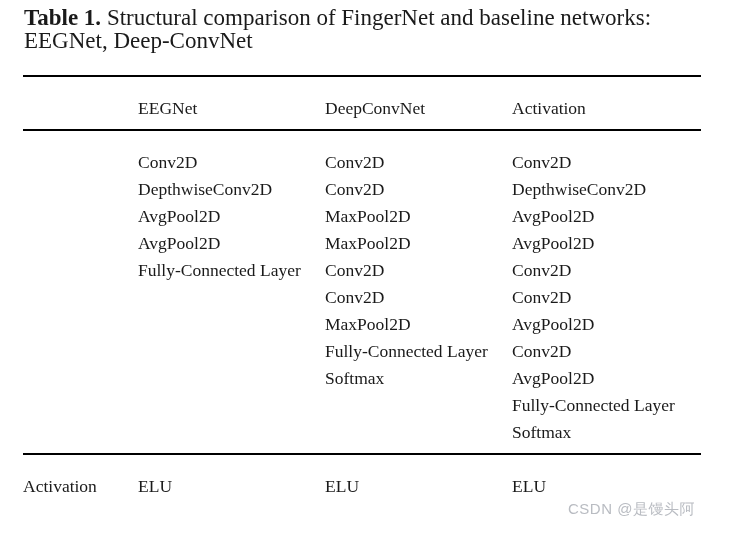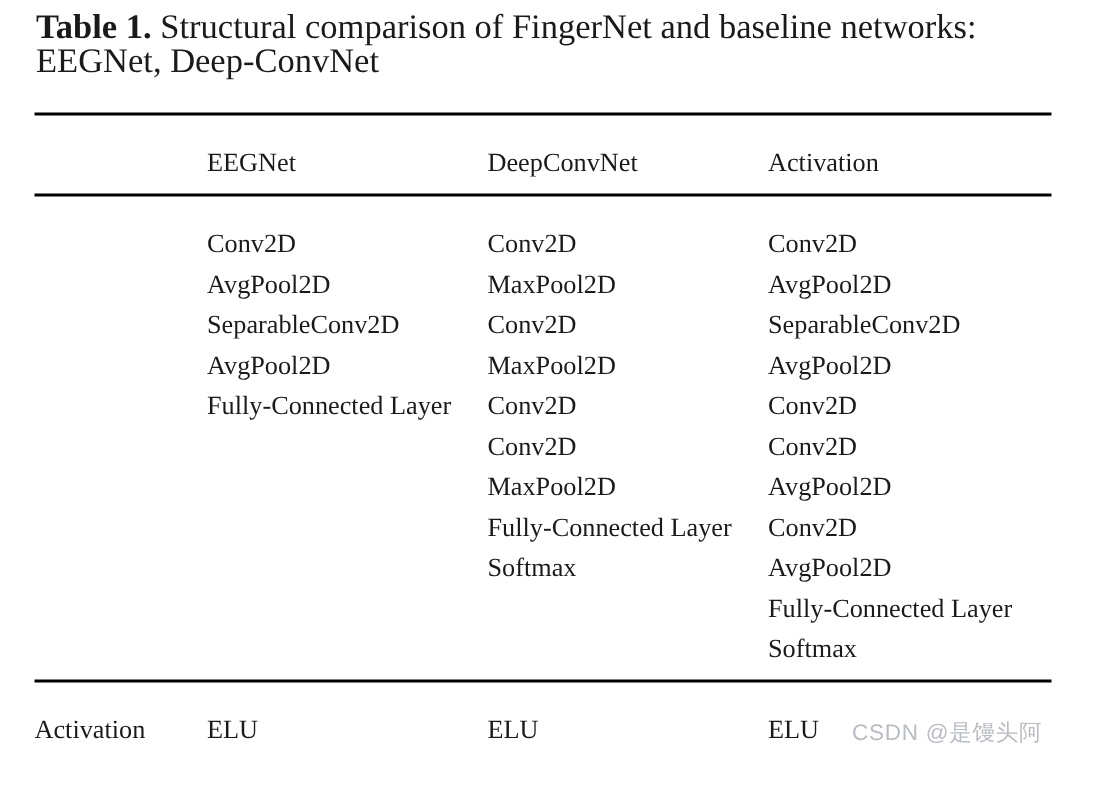--- a/index.html
+++ b/index.html
@@ -74,21 +74,21 @@
   .rule-gap-below { height: 7px; line-height: 7px; font-size:0; }
 
   .hdr-row td { padding-top: 2px; padding-bottom: 2px; }
 
   .lbl-cell { padding-right: 6px; }
 
   
   #watermark {
     position: absolute;
     left: 568px;
-    top: 480px;
+    top: 500px;
     font-size: 15px;
     line-height: 18px;
     color: #b9bcc2;
     font-family: "Liberation Sans", "DejaVu Sans", sans-serif;
     letter-spacing: 0.5px;
     white-space: nowrap;
     pointer-events: none;
   }
 </style>
 </head>
@@ -129,29 +129,29 @@
           </td>
         </tr>
         <tr>
           <td class="lbl-cell"></td>
           <td>Conv2D</td>
           <td>Conv2D</td>
           <td>Conv2D</td>
         </tr>
         <tr>
           <td class="lbl-cell"></td>
+          <td>DepthwiseConv2D</td>
+          <td>Conv2D</td>
+          <td>DepthwiseConv2D</td>
+        </tr>
+        <tr>
+          <td class="lbl-cell"></td>
           <td>AvgPool2D</td>
           <td>MaxPool2D</td>
           <td>AvgPool2D</td>
-        </tr>
-        <tr>
-          <td class="lbl-cell"></td>
-          <td>SeparableConv2D</td>
-          <td>Conv2D</td>
-          <td>SeparableConv2D</td>
         </tr>
         <tr>
           <td class="lbl-cell"></td>
           <td>AvgPool2D</td>
           <td>MaxPool2D</td>
           <td>AvgPool2D</td>
         </tr>
         <tr>
           <td class="lbl-cell"></td>
           <td>Fully-Connected Layer</td>

